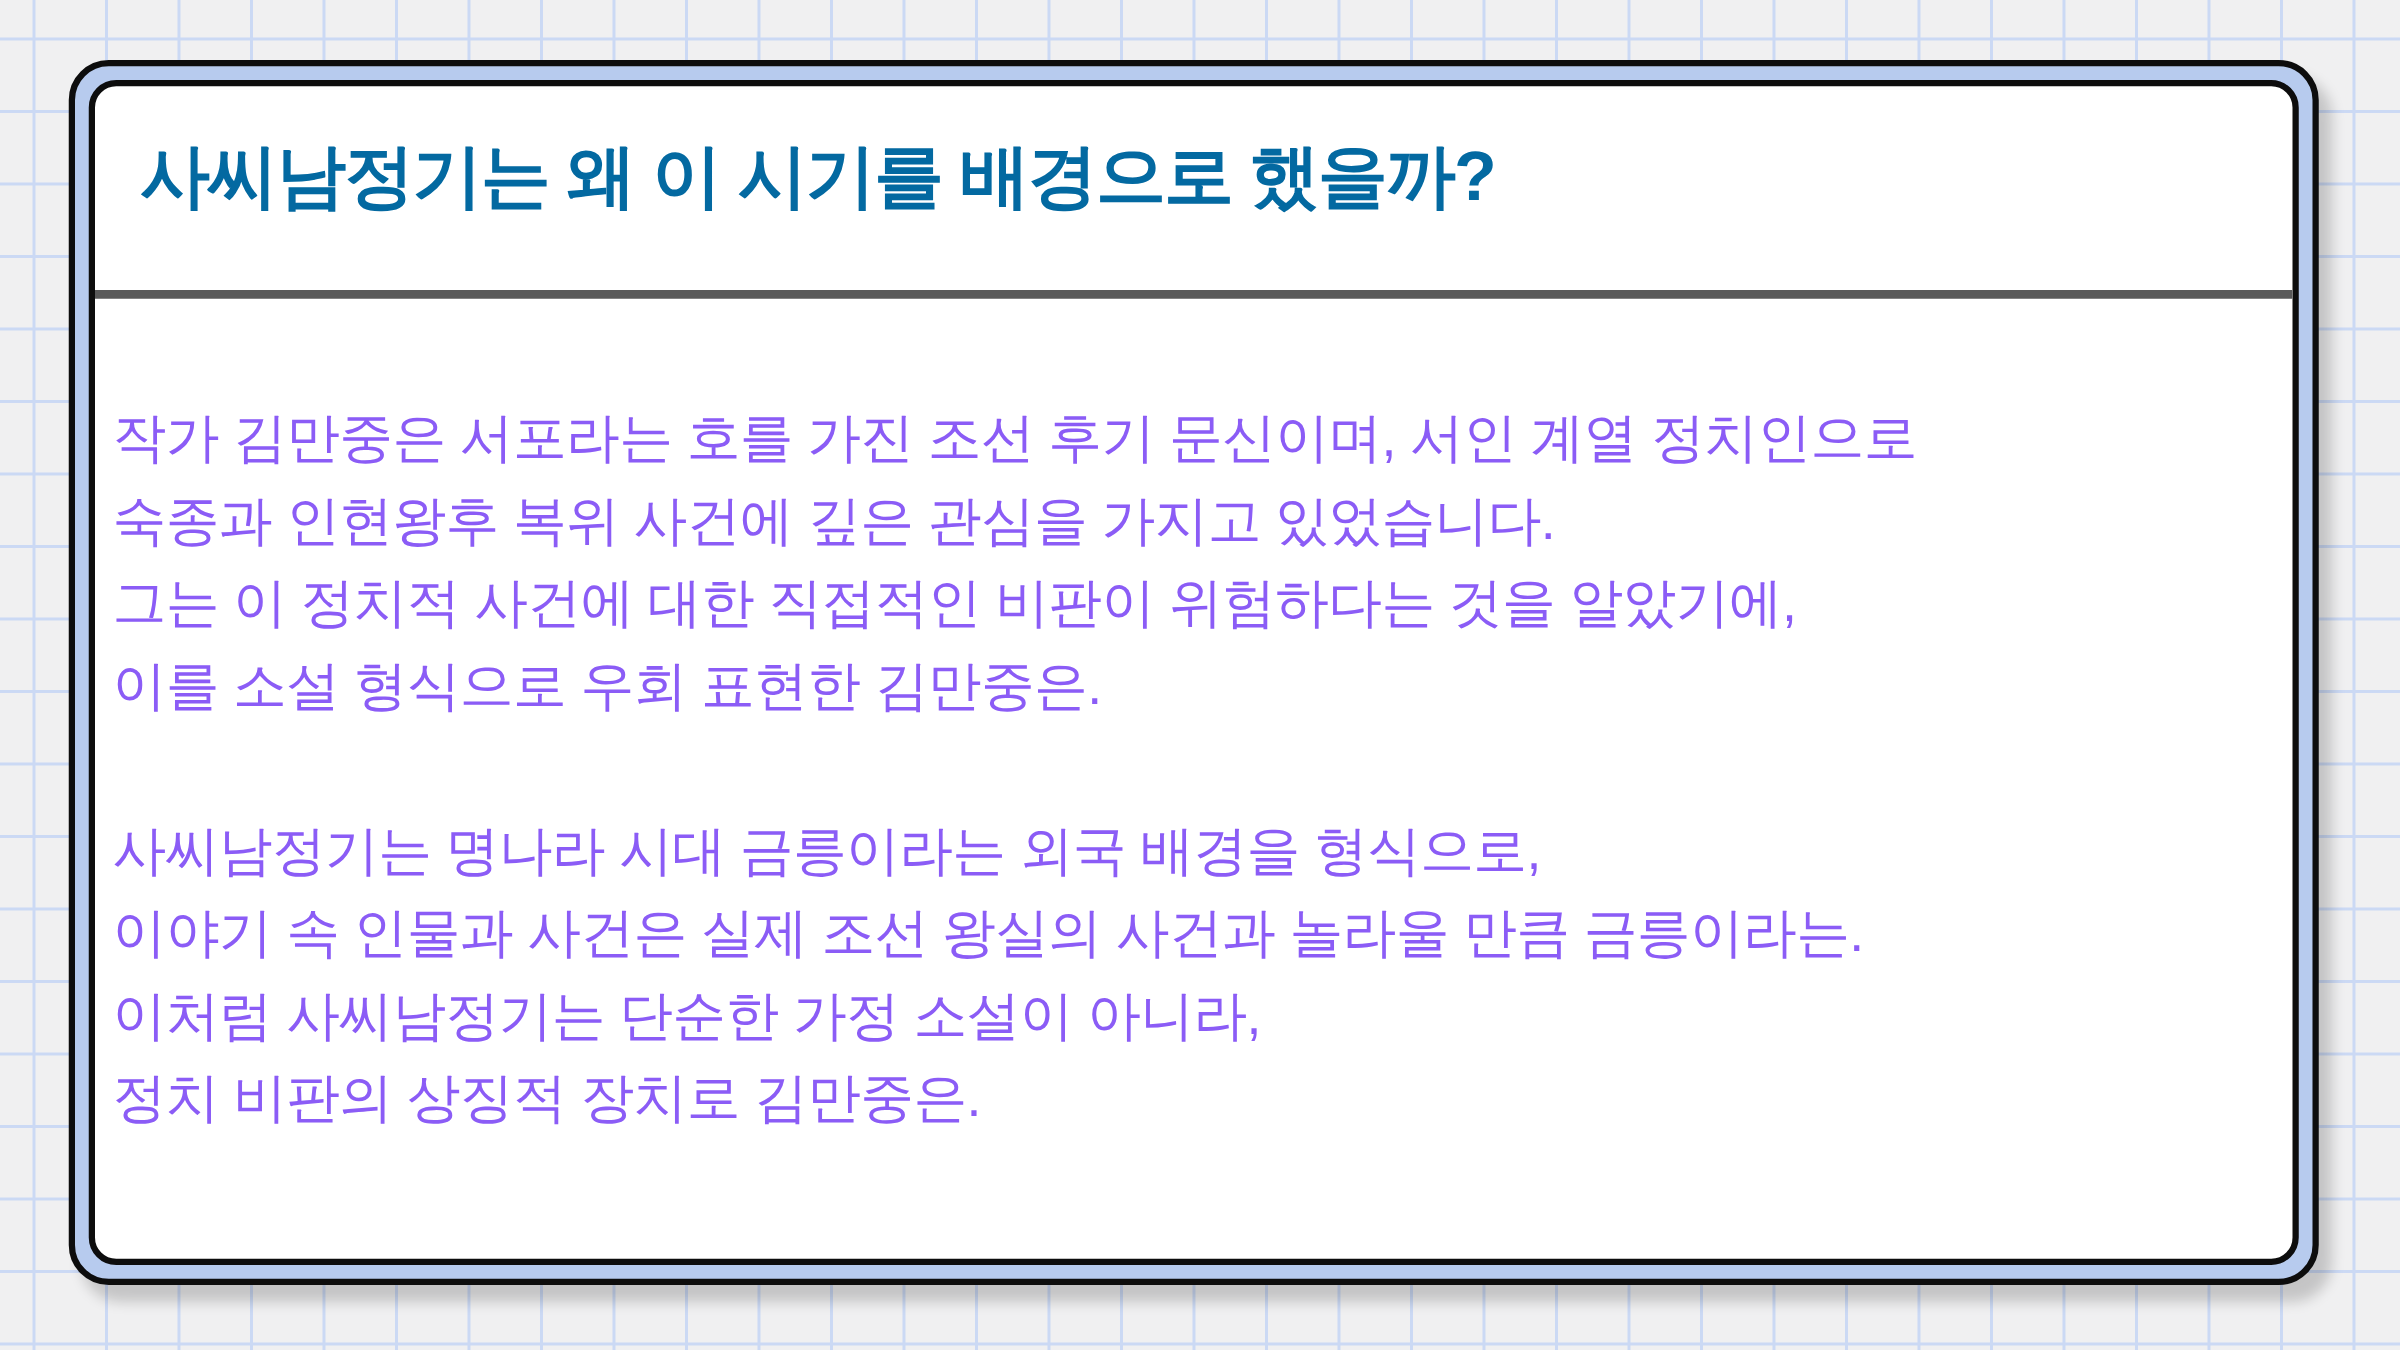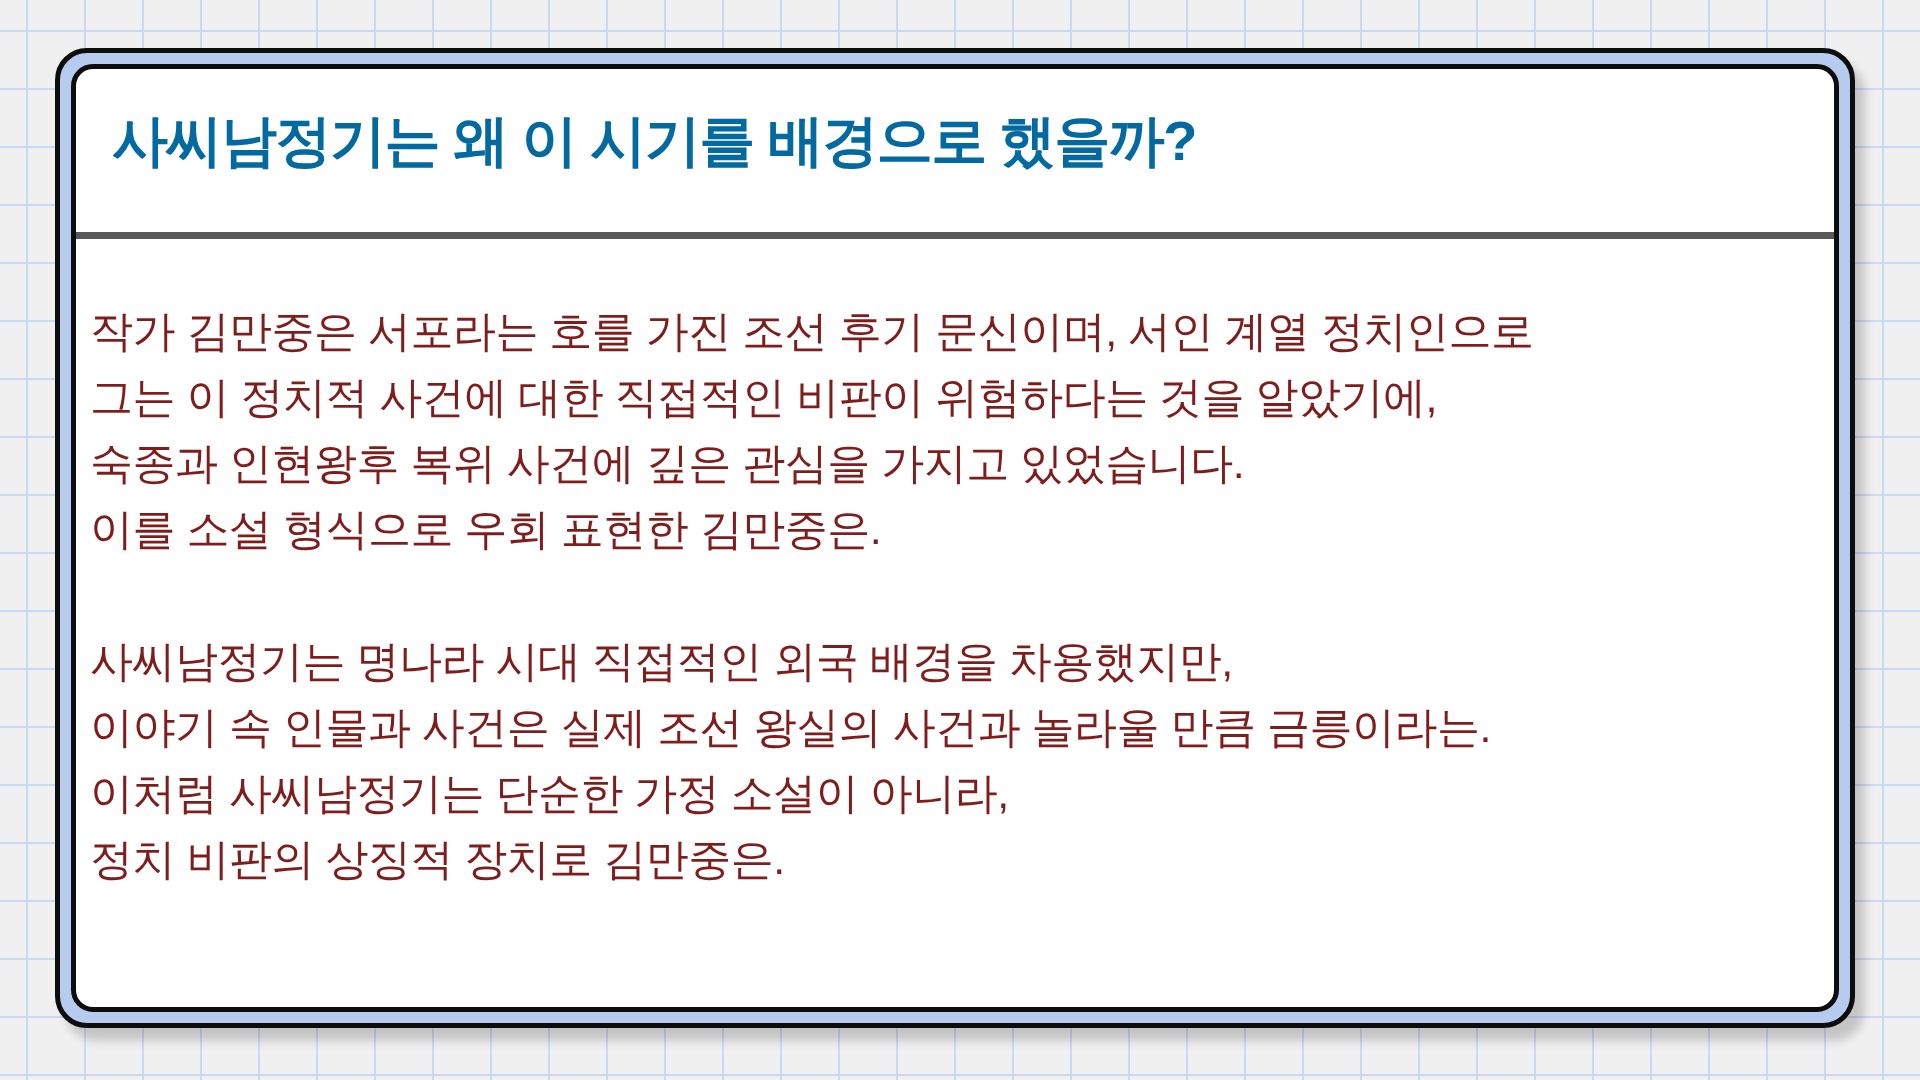--- a/index.html
+++ b/index.html
@@ -68,22 +68,22 @@
   }
 
   .divider {
     flex: none;
     height: 7px;
     background: #595959;
   }
 
   .card-body {
     flex: 1;
-    padding: 59px 24px 0 14px;
-    color: #7f1d1d;
+    padding: 79px 24px 0 14px;
+    color: #8b5cf6;
     font-size: 43px;
     line-height: 66px;
     font-weight: 500;
     letter-spacing: -0.5px;
   }
 
   .para { margin: 0; }
   .para + .para { margin-top: 66px; }
   .line { display: block; white-space: nowrap; }
 </style>
@@ -96,26 +96,26 @@
 
       <div class="title-row">
         <h1 class="card-title">사씨남정기는 왜 이 시기를 배경으로 했을까?</h1>
       </div>
 
       <div class="divider"></div>
 
       <div class="card-body">
         <p class="para">
           <span class="line">작가 김만중은 서포라는 호를 가진 조선 후기 문신이며, 서인 계열 정치인으로</span>
+          <span class="line">숙종과 인현왕후 복위 사건에 깊은 관심을 가지고 있었습니다.</span>
           <span class="line">그는 이 정치적 사건에 대한 직접적인 비판이 위험하다는 것을 알았기에,</span>
-          <span class="line">숙종과 인현왕후 복위 사건에 깊은 관심을 가지고 있었습니다.</span>
           <span class="line">이를 소설 형식으로 우회 표현한 김만중은.</span>
         </p>
         <p class="para">
-          <span class="line">사씨남정기는 명나라 시대 직접적인 외국 배경을 차용했지만,</span>
+          <span class="line">사씨남정기는 명나라 시대 금릉이라는 외국 배경을 형식으로,</span>
           <span class="line">이야기 속 인물과 사건은 실제 조선 왕실의 사건과 놀라울 만큼 금릉이라는.</span>
           <span class="line">이처럼 사씨남정기는 단순한 가정 소설이 아니라,</span>
           <span class="line">정치 비판의 상징적 장치로 김만중은.</span>
         </p>
       </div>
 
     </div>
   </div>
 </div>
 

